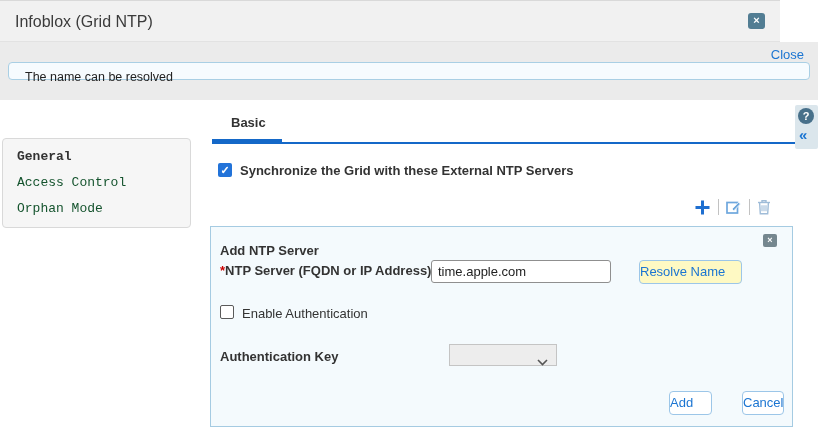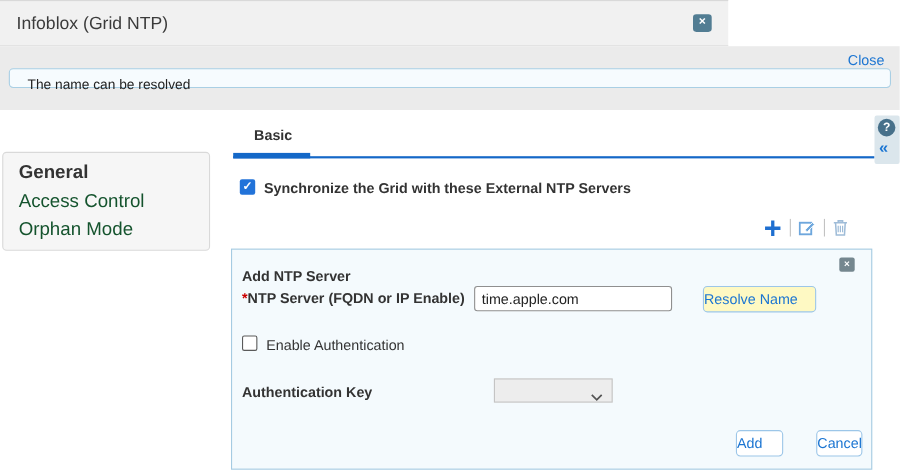--- a/index.html
+++ b/index.html
@@ -6,21 +6,21 @@
   html,body { width:818px; height:430px; }
   body {
     font-family:"Liberation Sans", sans-serif;
     background:#ffffff;
     position:relative;
     overflow:hidden;
   }
 
   
   .titlebar {
-    position:absolute; left:0; top:0; width:662px; height:42px;
+    position:absolute; left:0; top:0; width:780px; height:42px;
     background:#f1f1f1; border-top:1px solid #d9d9d9; border-bottom:1px solid #e2e2e2;padding-left:12px;
   }
   .title { position:absolute; left:15px; top:12px; font-size:16px; color:#3b3b3b; }
   .win-close {
     position:absolute; right:15px; top:12px; width:17px; height:16px;
     background:#527d93; border-radius:3px; color:#fff; font-size:11px;
     font-weight:bold; text-align:center; line-height:15px; cursor:pointer;
   }
 
   
@@ -52,21 +52,21 @@
   .tab-label { position:absolute; left:231px; top:15px; font-size:13px; font-weight:bold; color:#333; cursor:pointer; }
   .tab-line { position:absolute; left:212px; top:42px; width:583px; height:2px; background:#1468c8; }
   .tab-bar  { position:absolute; left:212px; top:39px; width:70px; height:5px; background:#1468c8; }
 
   
   .sidebar {
     position:absolute; left:2px; top:38px; width:189px; height:90px;
     background:#f6f6f6; border:1px solid #d9d9d9; border-radius:4px;
     padding:11px 14px;
   }
-  .side-item { font-size:17px; line-height:13px; margin-bottom:13px; }
+  .side-item { font-size:13px; line-height:13px; margin-bottom:13px;font-family:Liberation Mono, monospace; }
   .side-item.active { font-weight:bold; color:#333; }
   .side-item.link { color:#14532d; cursor:pointer; }
 
   
   .cb-checked {
     position:absolute; left:218px; top:63px; width:14px; height:14px;
     background:#2273d9; border-radius:2px; color:#fff; font-size:11px;
     font-weight:bold; text-align:center; line-height:14px; cursor:pointer;
   }
   .sync-label { position:absolute; left:240px; top:63px; font-size:13px; font-weight:bold; color:#333; }
@@ -179,21 +179,21 @@
         <path d="M5 6.2 v6 M7 6.2 v6 M9 6.2 v6" stroke-width="1.1"></path>
       </svg>
     </span>
   </div>
 
   <div class="panel">
     <div class="panel-title">Add NTP Server</div>
     <div class="panel-close">×</div>
 
     <div class="field-label">
-      <span class="req">*</span><span>NTP Server (FQDN or IP Enable)</span>
+      <span class="req">*</span><span>NTP Server (FQDN or IP Address)</span>
     </div>
     <input class="ntp-input" type="text" value="time.apple.com" style="">
     <div class="resolve-btn">Resolve Name</div>
 
     <div class="cb-empty"></div>
     <div class="enable-label">Enable Authentication</div>
 
     <div class="authkey-label">Authentication Key</div>
     <div class="dropdown">
       <span class="dd-value"></span>

